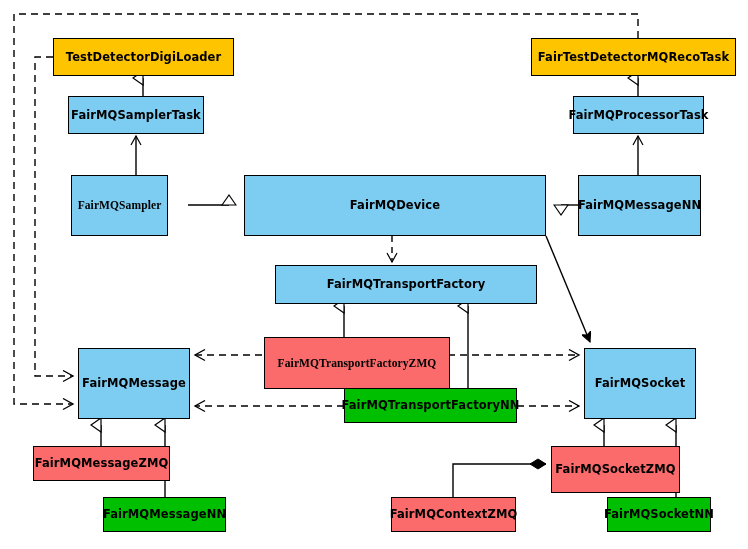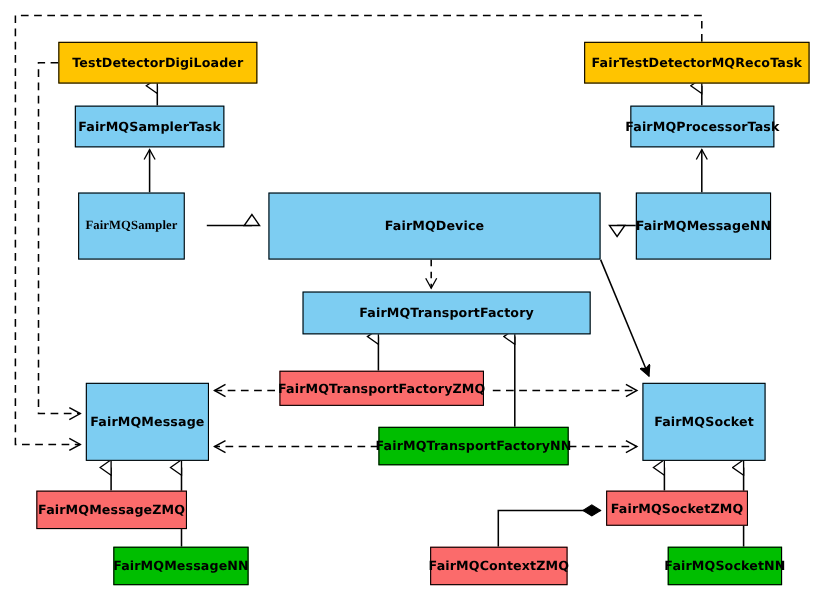--- a/index.html
+++ b/index.html
@@ -149,31 +149,31 @@
   <div class="node c-framework" style="left:244px; top:175px; width:302px; height:61px;">FairMQDevice</div>
 
   <div class="node c-user" style="left:531px; top:38px;  width:205px; height:38px;">FairTestDetectorMQRecoTask</div>
 
   <div class="node c-framework abstract" style="left:573px; top:96px;  width:131px; height:38px;">FairMQProcessorTask</div>
 
   <div class="node c-framework" style="left:578px; top:175px; width:123px; height:61px;">FairMQMessageNN</div>
 
   <div class="node c-framework abstract" style="left:275px; top:265px; width:262px; height:39px;">FairMQTransportFactory</div>
 
-  <div class="node c-zmq" style="left:254px; top:337px; width:186px; height:32px;">FairMQTransportFactoryZMQ</div>
+  <div class="node c-zmq" style="left:264px; top:337px; width:186px; height:52px;font-family:Liberation Serif, serif;">FairMQTransportFactoryZMQ</div>
 
   <div class="node c-nn" style="left:344px; top:388px; width:173px; height:35px;">FairMQTransportFactoryNN</div>
 
   <div class="node c-framework abstract" style="left:78px;  top:348px; width:112px; height:71px;">FairMQMessage</div>
 
   <div class="node c-framework abstract" style="left:584px; top:348px; width:112px; height:71px;">FairMQSocket</div>
 
   <div class="node c-zmq" style="left:33px;  top:446px; width:137px; height:35px;">FairMQMessageZMQ</div>
 
   <div class="node c-nn" style="left:103px; top:497px; width:123px; height:35px;">FairMQMessageNN</div>
 
-  <div class="node c-zmq" style="left:551px; top:446px; width:129px; height:32px;">FairMQSocketZMQ</div>
+  <div class="node c-zmq" style="left:551px; top:446px; width:129px; height:47px;">FairMQSocketZMQ</div>
 
   <div class="node c-zmq" style="left:391px; top:497px; width:125px; height:35px;">FairMQContextZMQ</div>
 
   <div class="node c-nn" style="left:607px; top:497px; width:104px; height:35px;">FairMQSocketNN</div>
 
 </div>
 
 </body></html>

